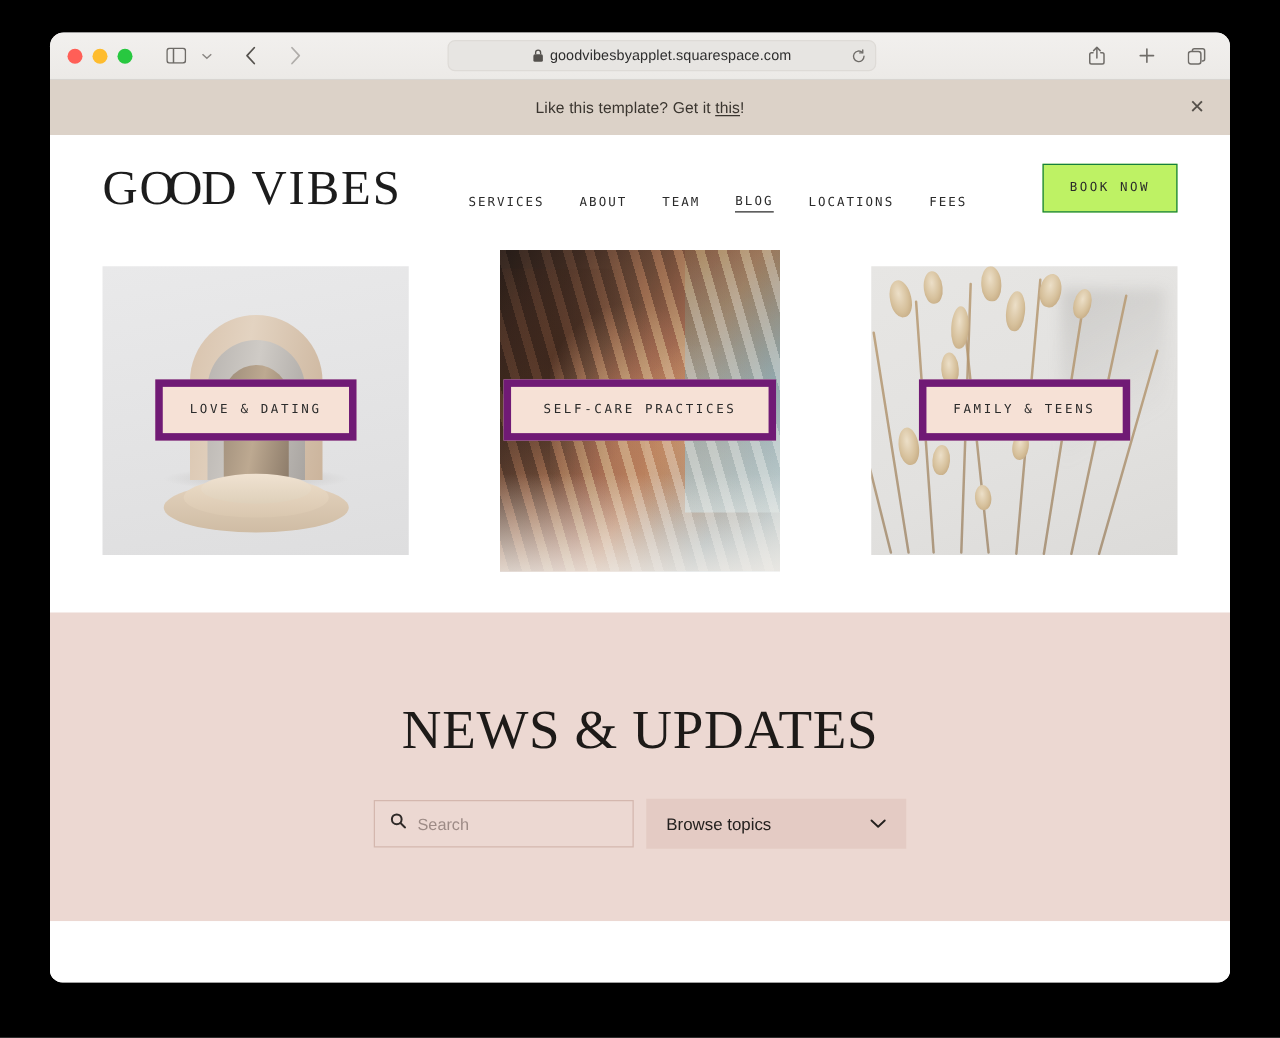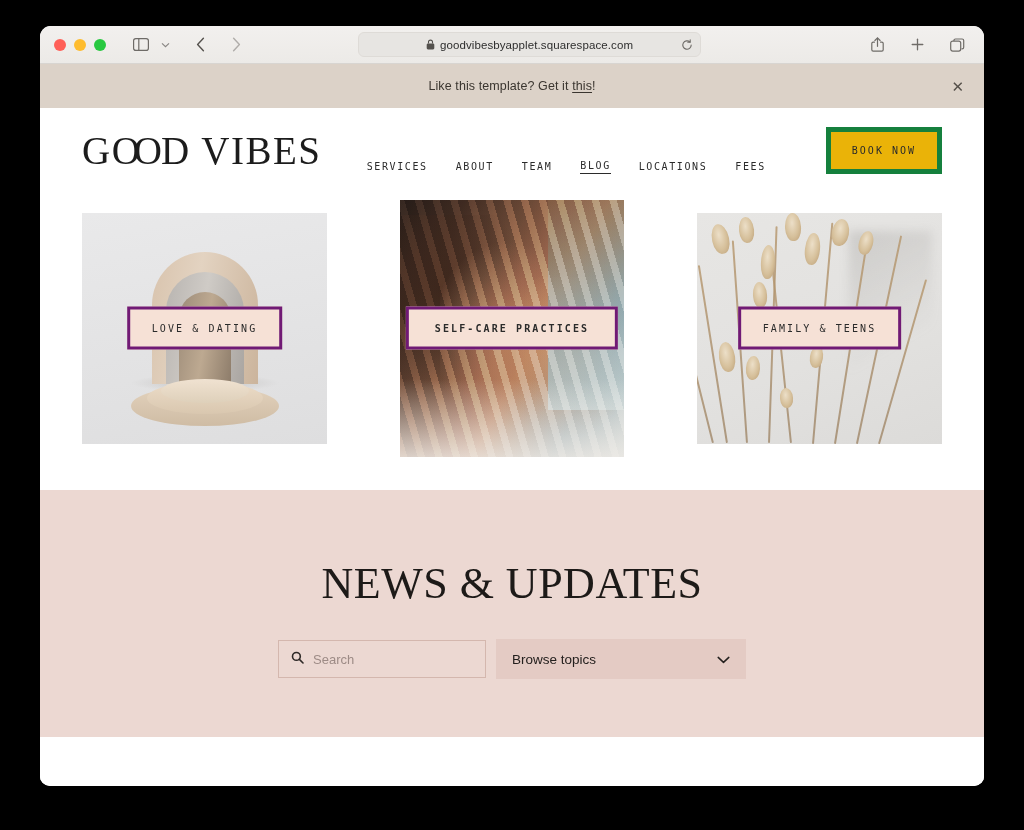--- a/index.html
+++ b/index.html
@@ -141,42 +141,42 @@
     color: #2b2b2b;
     text-transform: uppercase;
     white-space: nowrap;
     padding-bottom: 2px;
   }
   .nav-link.active {
     border-bottom: 1px solid #2b2b2b;
   }
   .book-btn {
     margin-left: 32px;
-    background: #eab308;
-    border: 5px solid #15803d;
+    background: #bef264;
+    border: 1px solid #15803d;
     padding: 13px 21px;
     font-family: "DejaVu Sans Mono", monospace;
     font-size: 10px;
     letter-spacing: 2px;
     color: #2b2b2b;
     white-space: nowrap;
   }
 
   
   .cat-grid {
     background: #ffffff;
     padding: 0 42px 26px 42px;
     display: flex;
     align-items: center;
     justify-content: space-between;
     height: 298px;
   }
   .cat-cell { position: relative; }
   .cat-cell.side { width: 245px; height: 231px; }
-  .cat-cell.center { width: 224px; height: 257px; font-weight: bold; }
+  .cat-cell.center { width: 224px; height: 257px; }
 
   .cat-img {
     position: absolute; inset: 0;
     overflow: hidden;
   }
 
   
   .img-arch { background: linear-gradient(170deg, #e9e9ea 0%, #e3e3e4 55%, #dededf 100%); }
   .arch-outer {
     position: absolute; left: 50%; transform: translateX(-50%);
@@ -257,21 +257,21 @@
     width: 34%; height: 72%;
     background: linear-gradient(150deg, rgba(150,148,145,.30), rgba(150,148,145,0) 68%);
     filter: blur(5px);
   }
 
   
   .cat-label {
     position: absolute; left: 50%; top: 50%;
     transform: translate(-50%, -50%);
     background: #f6e1d6;
-    border: 3px solid #701a75;
+    border: 6px solid #701a75;
     font-family: "DejaVu Sans Mono", monospace;
     font-size: 10px;
     letter-spacing: 2.1px;
     color: #2b2b2b;
     white-space: nowrap;
     text-align: center;
   }
   .cat-cell.side .cat-label { padding: 13px 22px; }
   .cat-cell.center .cat-label { padding: 13px 26px; }
 
@@ -305,21 +305,21 @@
     border: 1px solid #d4b7ae;
     display: flex; align-items: center;
     padding: 0 12px; gap: 9px;
     background: transparent;
   }
   .search-ph {
     font-size: 13px;
     color: #9d8b86;
   }
   .topics-box {
-    width: 250px; height: 40px;
+    width: 208px; height: 40px;
     background: #e4cbc4;
     display: flex; align-items: center; justify-content: space-between;
     padding: 0 16px;
     text-align: center;
   }
   .topics-label {
     font-size: 13.5px;
     color: #24201e;
   }
 

